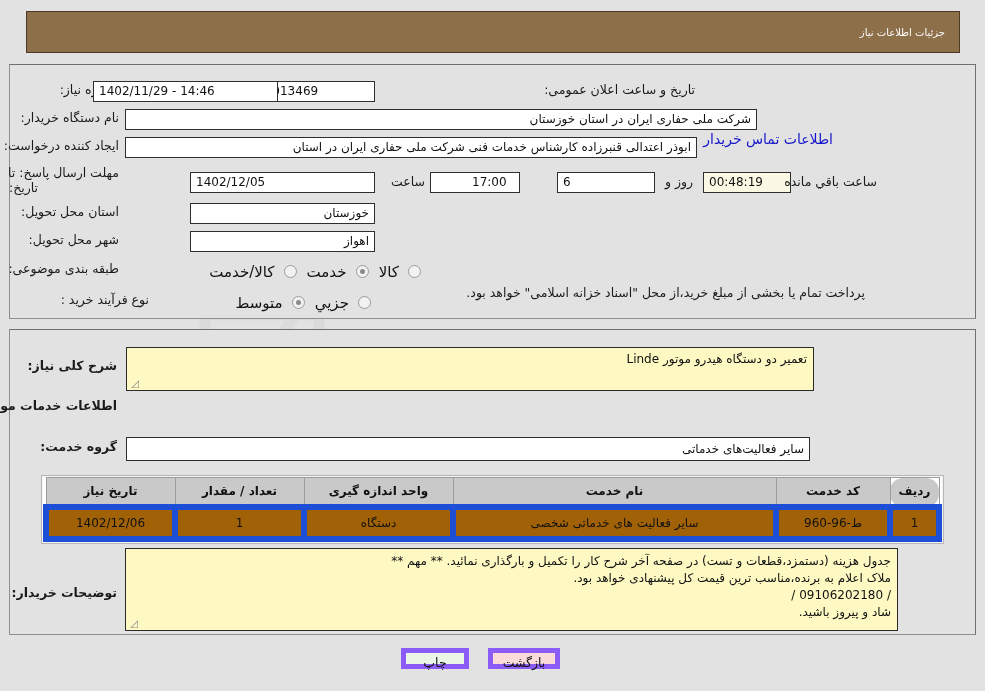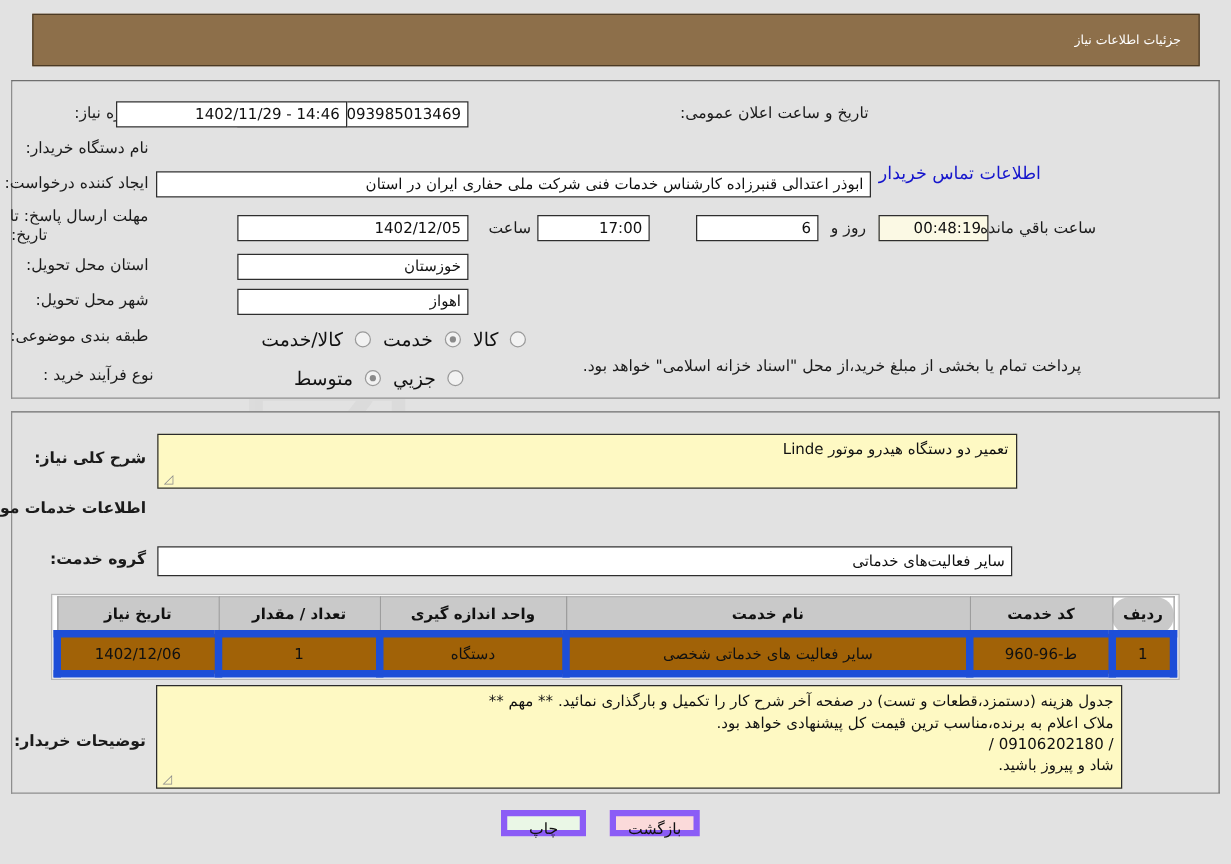--- a/index.html
+++ b/index.html
@@ -81,21 +81,21 @@
     background: #ffffff;
     height: 21px;
     line-height: 19px;
     font-size: 12px;
     color: #111;
     padding: 0 5px;
     text-align: right;
     overflow: hidden;
     white-space: nowrap;
   }
-  .fld.center { text-align: right; }
+  .fld.center { text-align: left; }
   .fld.cream  { background: #fbf9e4; }
 
   a.link {
     color: #1515cc;
     font-size: 14px;
     text-decoration: none;
     cursor: pointer;
   }
 
   
@@ -227,20 +227,21 @@
   <div class="fld center" style="position:absolute; right:610px; top:81px; width:185px; z-index:3;">1102093985013469</div>
 
   <div class="row" style="right:290px; top:82px;">
     <span class="lbl">تاریخ و ساعت اعلان عمومی:</span>
   </div>
   <div class="fld center" style="position:absolute; right:707px; left:100px; top:81px; width:185px; z-index:3;">14:46 - 1402/11/29</div>
 
   <div class="row" style="right:866px; top:110px;">
     <span class="lbl">نام دستگاه خریدار:</span>
   </div>
+  <div class="fld" style="position:absolute; right:228px; top:109px; width:632px; z-index:3;">شرکت ملی حفاری ایران در استان خوزستان</div>
 
   <div class="row" style="right:866px; top:138px;">
     <span class="lbl">ایجاد کننده درخواست:</span>
   </div>
   <div class="fld" style="position:absolute; right:288px; top:137px; width:572px; z-index:3;">ابوذر اعتدالی قنبرزاده کارشناس خدمات فنی شرکت ملی حفاری ایران در استان</div>
   <div class="row" style="right:700px; top:139px;">
     <a class="link" style="position:absolute; right:-548px;">اطلاعات تماس خریدار</a>
   </div>
 
   <div class="row" style="right:866px; top:165px; display:block; text-align:left; width:110px;">
@@ -282,21 +283,21 @@
     <span>
       <span class="radio on"></span>
       <span class="radio-label">خدمت</span>
     </span>
     <span>
       <span class="radio"></span>
       <span class="radio-label">کالا/خدمت</span>
     </span>
   </div>
 
-  <div class="row" style="right:862px; top:292px;">
+  <div class="row" style="right:836px; top:292px;">
     <span class="lbl">نوع فرآیند خرید :</span>
   </div>
   <div class="row radio-group" style="right:610px; top:292px; z-index:3;">
     <span>
       <span class="radio"></span>
       <span class="radio-label">جزیي</span>
     </span>
     <span>
       <span class="radio on"></span>
       <span class="radio-label">متوسط</span>

